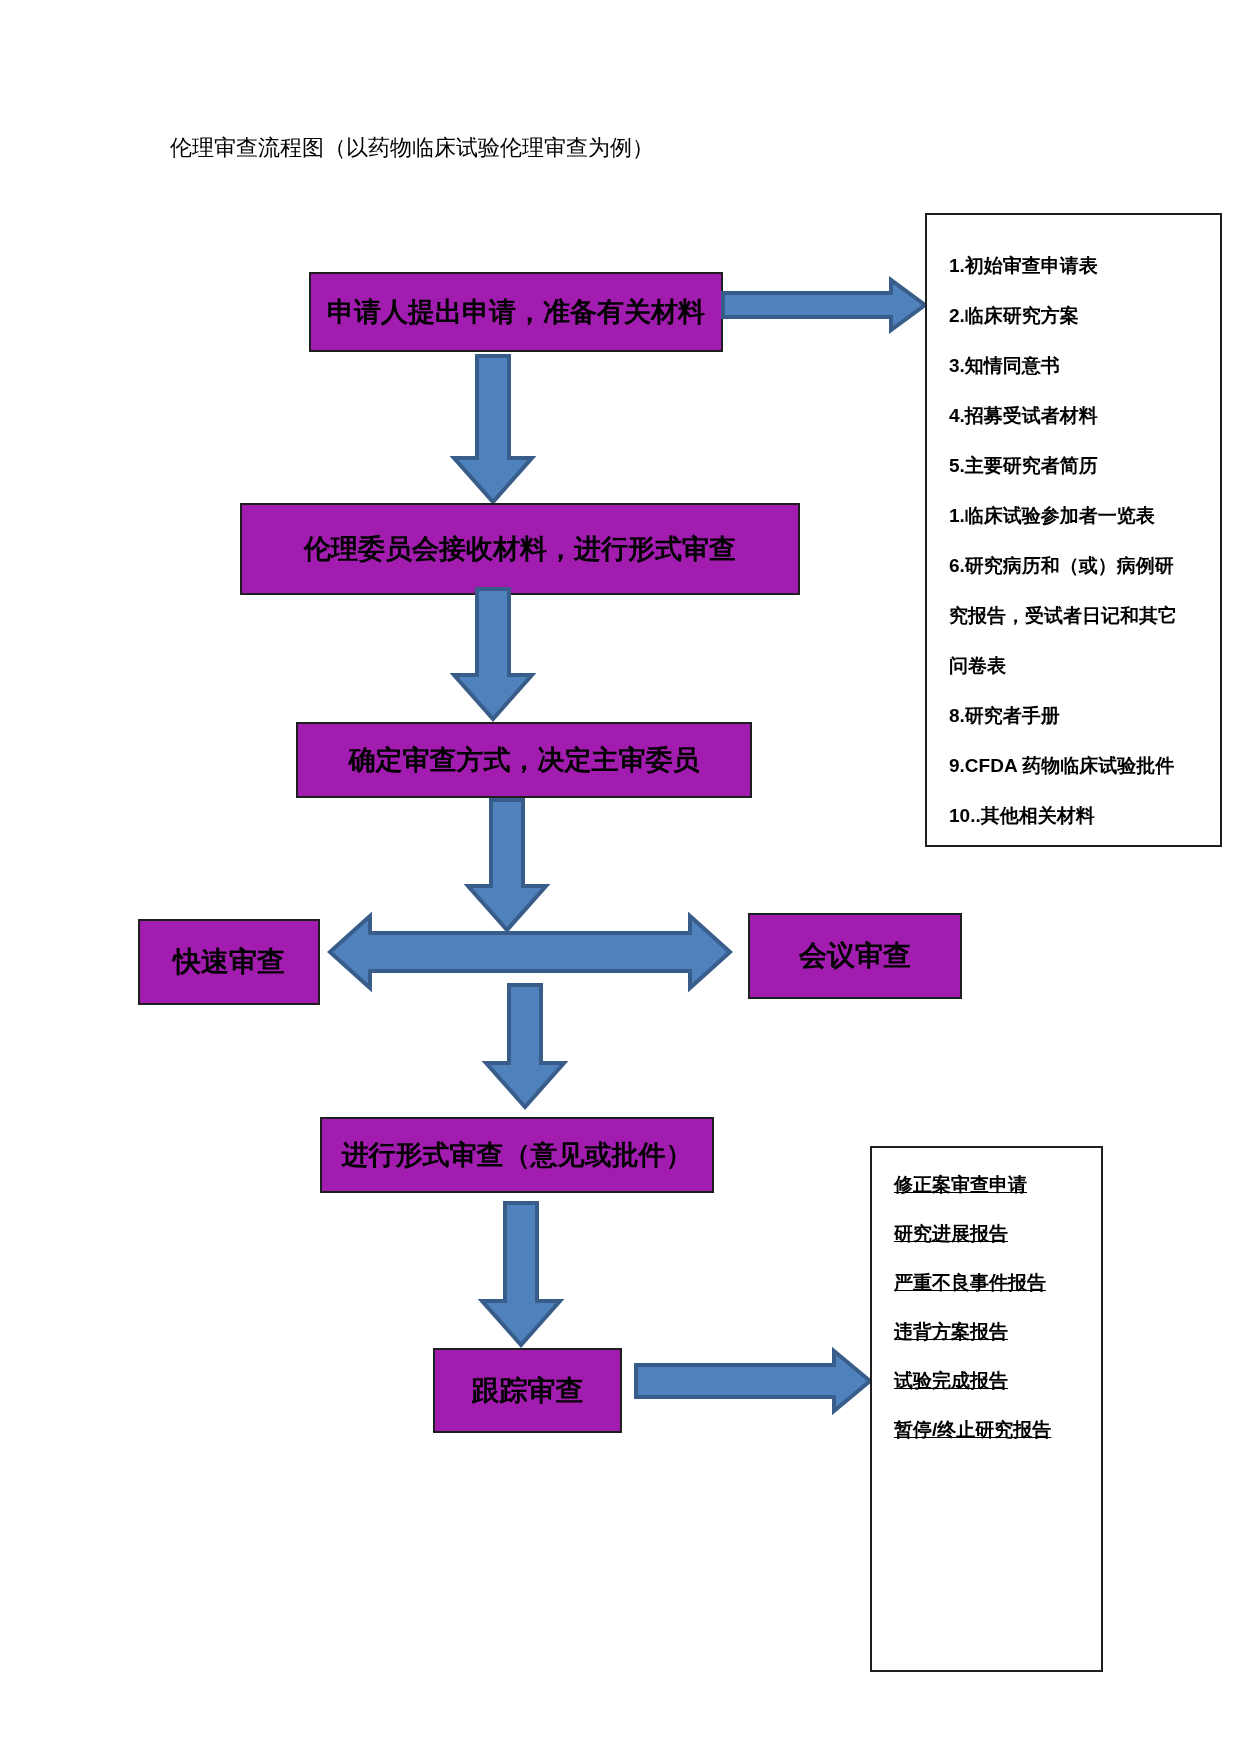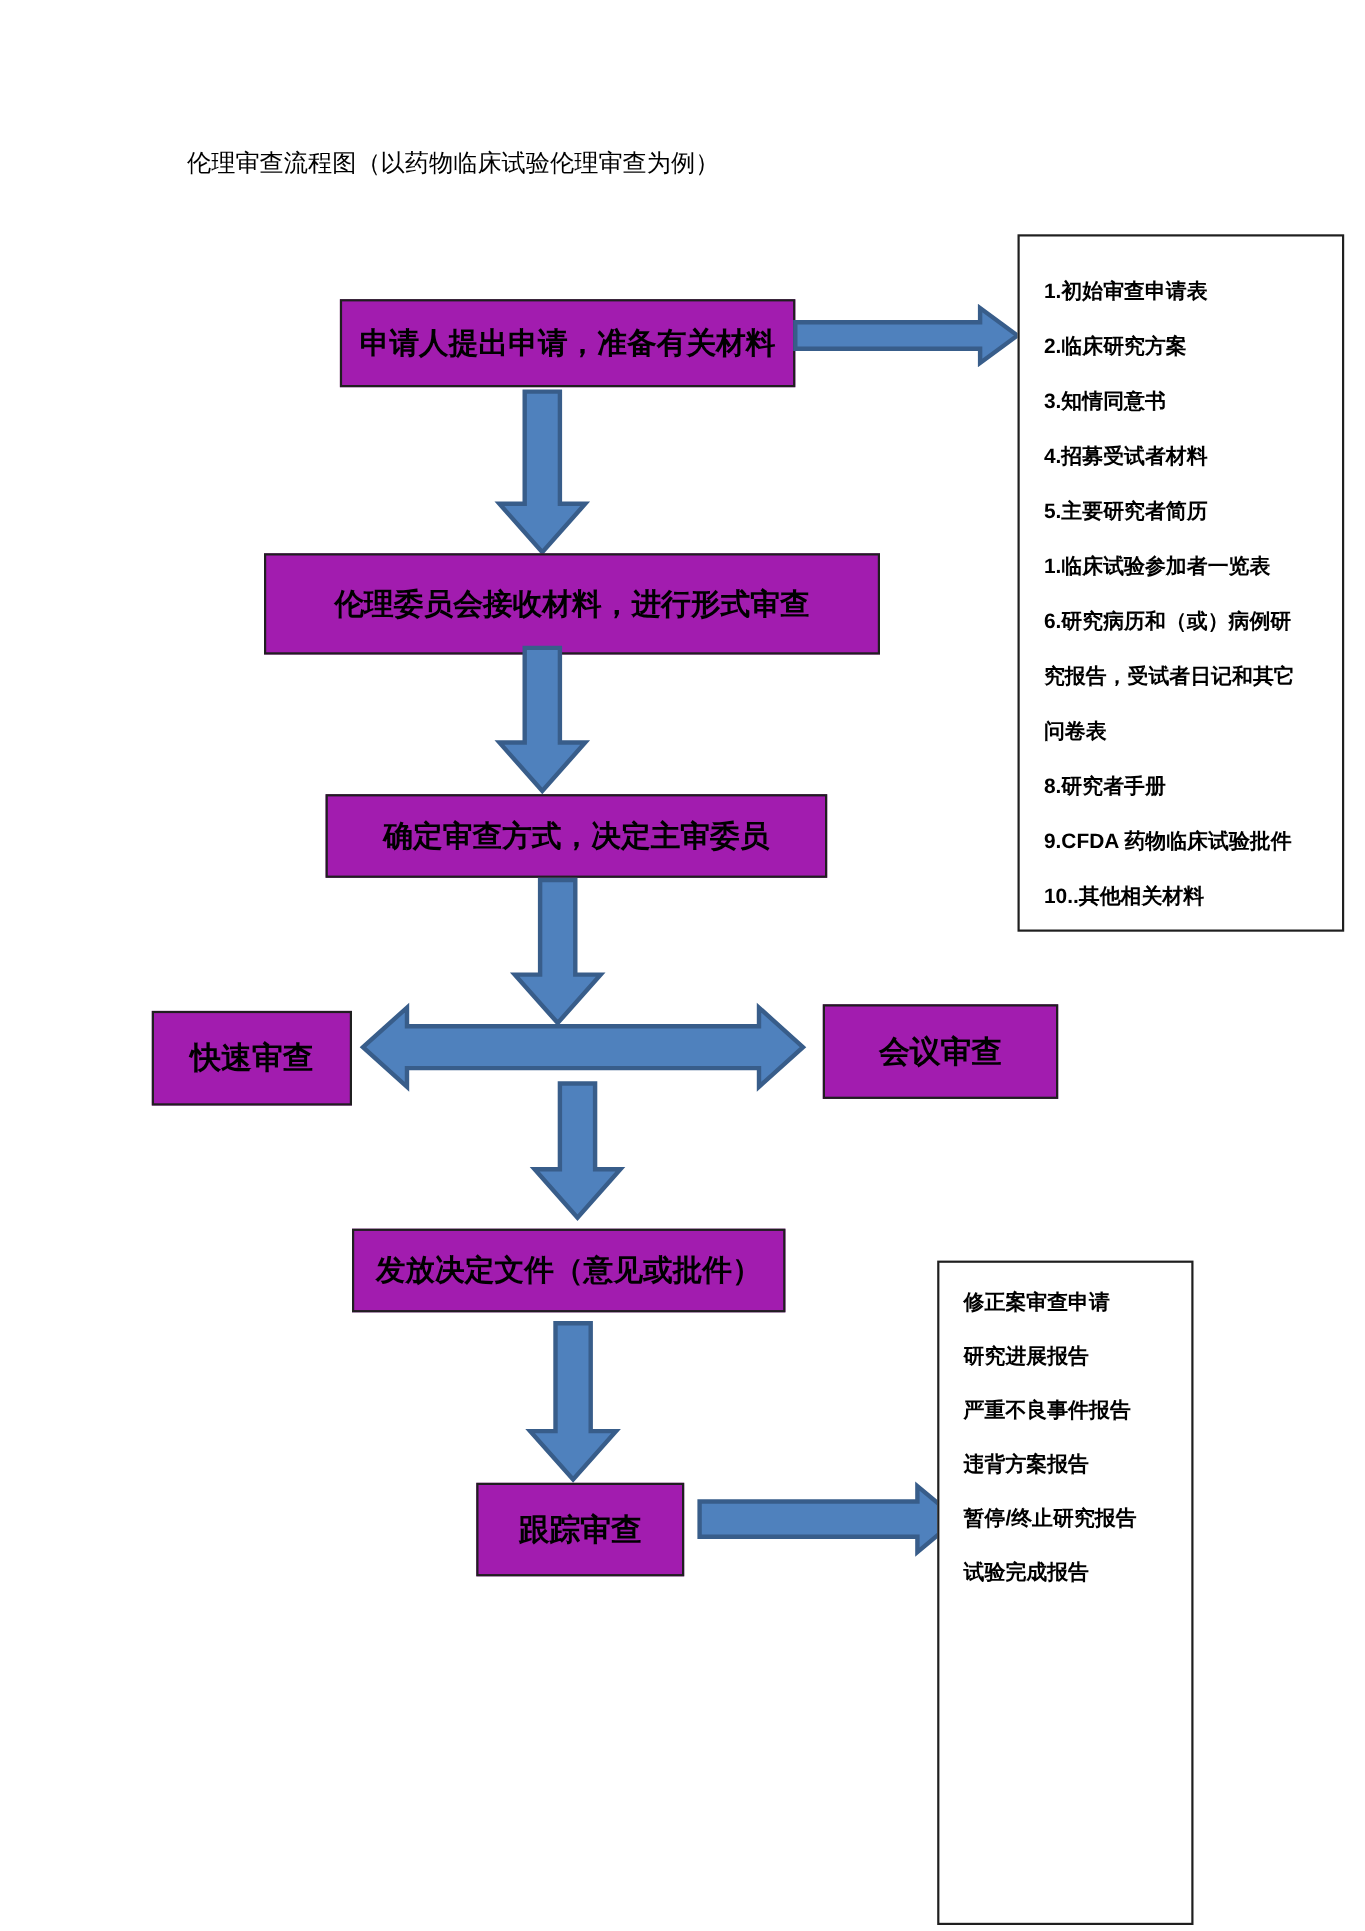--- a/index.html
+++ b/index.html
@@ -50,23 +50,24 @@
     font-weight: bold;
     font-size: 19px;
     color: var(--text, #000);
   }
   .materials-box {
     left: 925px; top: 213px; width: 297px; height: 634px;
     padding: 26px 38px 0 22px;
     line-height: 50px;
   }
   .followup-box {
-    left: 852px; top: 1146px; width: 233px; height: 604px;
+    left: 870px; top: 1146px; width: 233px; height: 526px;
     padding: 12px 8px 0 22px;
     line-height: 49px;
+    text-decoration: underline;
   }
   .list-item { display: block; }
 
   svg.connector { position: absolute; display: block; overflow: visible; }
   .arrow-shape {
     fill: var(--arrow_fill, #4f81bd);
     stroke: var(--arrow_stroke, #385d8a);
     stroke-width: 4;
     stroke-linejoin: miter;
   }
@@ -119,36 +120,36 @@
     <polygon class="arrow-shape" points="0,36 40,0 40,17 360,17 360,0 400,36 360,72 360,55 40,55 40,72"></polygon>
   </svg>
 
   <div class="flow-box box-fast">快速审查</div>
   <div class="flow-box box-meeting">会议审查</div>
 
   <svg class="connector" style="left:486px; top:985px;" width="78" height="122">
     <polygon class="arrow-shape" points="23,0 55,0 55,78 78,78 39,122 0,78 23,78"></polygon>
   </svg>
 
-  <div class="flow-box box-decision">发放决定文件（意见或批件）</div>
+  <div class="flow-box box-decision">进行形式审查（意见或批件）</div>
 
   <svg class="connector" style="left:482px; top:1203px;" width="78" height="142">
     <polygon class="arrow-shape" points="23,0 55,0 55,98 78,98 39,142 0,98 23,98"></polygon>
   </svg>
 
   <div class="flow-box box-track">跟踪审查</div>
 
   <svg class="connector" style="left:636px; top:1351px;" width="234" height="60">
     <polygon class="arrow-shape" points="0,14 198,14 198,0 234,30 198,60 198,46 0,46"></polygon>
   </svg>
 
   <div class="list-box followup-box">
     <div>
         <div class="list-item">修正案审查申请</div>
         <div class="list-item">研究进展报告</div>
         <div class="list-item">严重不良事件报告</div>
         <div class="list-item">违背方案报告</div>
+        <div class="list-item">试验完成报告</div>
         <div class="list-item">暂停/终止研究报告</div>
-        <div class="list-item">试验完成报告</div>
       </div>
   </div>
 
 </div>
 
 </body></html>

